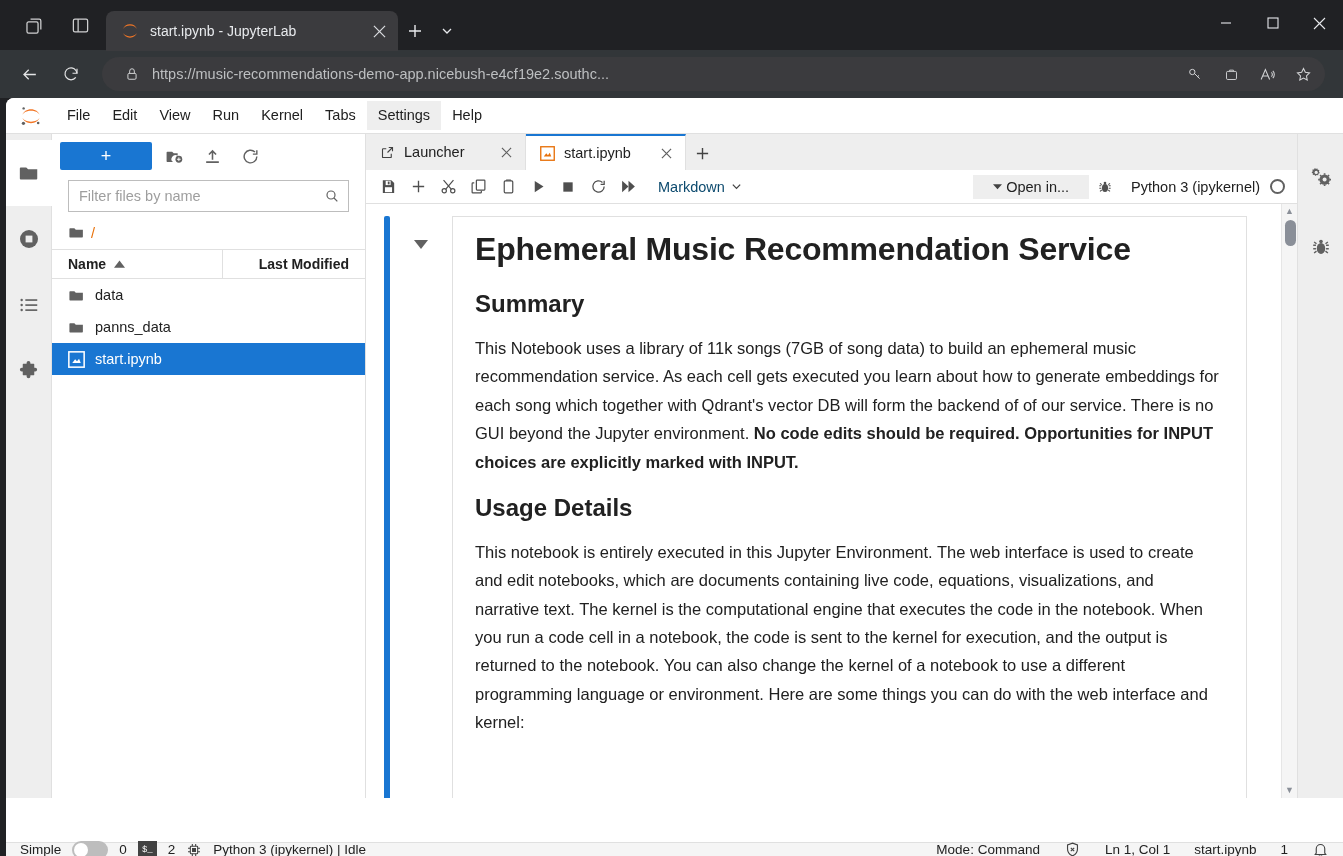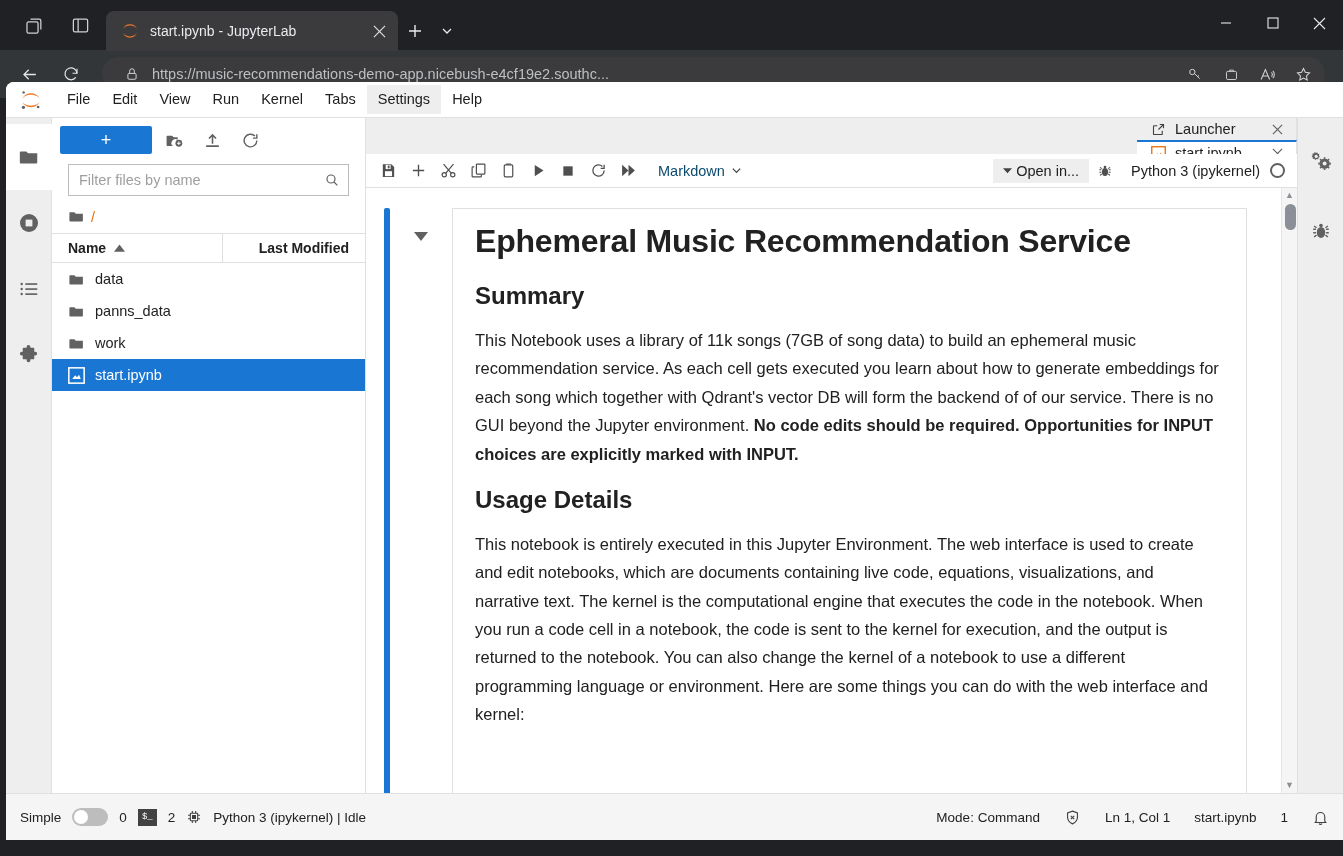--- a/index.html
+++ b/index.html
@@ -42,21 +42,21 @@
   .nav-ibtn { width: 38px; height: 34px; display: flex; align-items: center; justify-content: center; color: #e4e5e6; }
   .urlbar {
     flex: 1; height: 34px; background: #3b3b3e; border-radius: 17px; display: flex;
     align-items: center; padding: 0 6px 0 14px; margin: 0 8px; gap: 4px;
   }
   .url-text { flex: 1; color: #bdbfc1; font-size: 14.5px; white-space: nowrap; overflow: hidden; }
   .url-ibtn { width: 32px; height: 30px; display: flex; align-items: center; justify-content: center; color: #d2d3d5; }
 
   
   .jlab {
-    position: absolute; left: 6px; top: 82px; width: 1337px; height: 758px;
+    position: absolute; left: 6px; top: 98px; width: 1337px; height: 758px;
     background: #ffffff; display: flex; flex-direction: column;
     border-top-left-radius: 8px; overflow: hidden;
   }
   .menubar {
     height: 36px; background: #fff; display: flex; align-items: center;
     border-bottom: 1px solid #e0e0e0; padding-left: 8px;
   }
   .jlogo { width: 34px; height: 30px; display: flex; align-items: center; justify-content: center; margin-right: 8px; }
   .menu-item {
     padding: 7px 11px; font-size: 14.5px; color: #212121; line-height: 1;
@@ -104,21 +104,21 @@
   .fb-head .col-name { flex: 1; padding: 6px 0 6px 16px; display: flex; align-items: center; gap: 8px; border-right: 1px solid #e0e0e0; }
   .fb-head .col-mod { width: 142px; padding: 6px 16px 6px 0; text-align: right; }
   .fb-list { flex: 1; overflow: hidden; }
   .fb-row {
     display: flex; align-items: center; gap: 10px; height: 32px; padding-left: 16px;
     font-size: 14.5px; color: #212121; text-align: center;
   }
   .fb-row.selected { background: #1976d2; color: #ffffff; }
 
   .mainarea { flex: 1; display: flex; flex-direction: column; min-width: 0; background: #fff; }
-  .tabbar { height: 36px; background: #eeeeee; display: flex; align-items: flex-end; flex-direction: column; }
+  .tabbar { height: 36px; background: #eeeeee; display: flex; align-items: flex-end; }
   .dtab {
     height: 36px; display: flex; align-items: center; gap: 9px; padding: 0 8px 0 14px;
     font-size: 14.5px; color: #212121; background: #eeeeee;
     border-right: 1px solid #e0e0e0; min-width: 160px;
   }
   .dtab.active { background: #ffffff; border-top: 2px solid #1976d2; height: 36px; }
   .dtab-label { flex: 1; white-space: nowrap; }
   .dtab-x { width: 22px; height: 22px; display: flex; align-items: center; justify-content: center; color: #616161; }
   .tab-add { width: 32px; height: 34px; display: flex; align-items: center; justify-content: center; color: #424242; }
 
@@ -127,28 +127,28 @@
     padding: 0 8px; gap: 2px; background: #fff;
   }
   .nb-ibtn { width: 28px; height: 28px; display: flex; align-items: center; justify-content: center; color: #4f4f4f; }
   .celltype {
     display: flex; align-items: center; gap: 6px; margin-left: 10px;
     font-size: 14.5px; color: #0c4a6e; padding: 2px 4px;
   }
   .tb-spacer { flex: 1; }
   .openin {
     background: #eeeeee; display: flex; align-items: center; gap: 4px;
-    font-size: 14.5px; color: #212121; padding: 4px 10px;
+    font-size: 14.5px; color: #212121; padding: 4px 20px;
   }
   .kernelname { font-size: 14.5px; color: #212121; margin: 0 8px 0 10px; }
   .kernel-dot { width: 15px; height: 15px; border: 2px solid #616161; border-radius: 50%; margin-right: 4px; }
 
   .nbwrap { flex: 1; display: flex; min-height: 0; position: relative; background: #fff; }
   .nbscroll { flex: 1; position: relative; overflow: hidden; padding-top: 12px; }
-  .cell { display: flex; padding: 0 16px 0 0; margin-top: 8px; }
+  .cell { display: flex; padding: 0 16px 0 0; }
   .cell-bar { width: 6px; background: #1976d2; margin-left: 18px; border-radius: 2px; flex: 0 0 6px; height: 595px; }
   .collapser { width: 62px; display: flex; justify-content: center; padding-top: 24px; }
   .cell-content {
     flex: 1; border: 1px solid #e0e0e0; background: #fff; padding: 14px 26px 24px 22px;
     margin-right: 18px; color: #212121;
   }
   .md h1 { font-size: 32px; font-weight: 600; margin-bottom: 22px; letter-spacing: -0.2px; }
   .md h2 { font-size: 24px; font-weight: 600; margin: 18px 0 16px; }
   .md p { font-size: 16.5px; line-height: 1.72; margin-bottom: 14px; }
   .md b { font-weight: bold; }
@@ -165,22 +165,22 @@
     background: #8a8f98; border-radius: 6px;
   }
 
   .rightbar {
     width: 46px; background: #eeeeee; border-left: 1px solid #e0e0e0;
     display: flex; flex-direction: column; align-items: center; padding-top: 8px;
   }
   .rb-item { width: 46px; height: 70px; display: flex; align-items: center; justify-content: center; color: #616161; }
 
   .statusbar {
-    height: 47px; background: #f5f5f5; border-top: 1px solid #e0e0e0;
-    display: flex; align-items: center; padding: 0 14px; font-size: 13.5px; color: #212121;
+    height: 14px; background: #f5f5f5; border-top: 1px solid #e0e0e0;
+    display: flex; align-items: center; padding: 0 14px; font-size: 13.5px; color: #212121; margin-top: 44px;
   }
   .sb-left { display: flex; align-items: center; gap: 11px; }
   .sb-right { display: flex; align-items: center; gap: 24px; margin-left: auto; text-align: center; }
   .toggle {
     width: 36px; height: 18px; border-radius: 9px; background: #bdbdbd; position: relative;
   }
   .toggle .knob { position: absolute; top: 2px; left: 2px; width: 14px; height: 14px; background: #fff; border-radius: 50%; }
   .term-icon {
     width: 19px; height: 17px; background: #424242; color: #fff; font-size: 9px;
     display: flex; align-items: center; justify-content: center; font-family: "Liberation Mono", monospace;
@@ -425,28 +425,20 @@
             </span>
             <span>data</span>
           </div>
           <div class="fb-row">
             <span class="ico">
               <svg width="17" height="17" viewBox="0 0 24 24" fill="#616161">
                   <path d="M3 6h6l2 2h10v10a1 1 0 0 1-1 1H3a1 1 0 0 1-1-1V7a1 1 0 0 1 1-1z"></path>
                 </svg>
             </span>
             <span>panns_data</span>
-          </div>
-          <div class="fb-row">
-            <span class="ico">
-              <svg width="17" height="17" viewBox="0 0 24 24" fill="#616161">
-                  <path d="M3 6h6l2 2h10v10a1 1 0 0 1-1 1H3a1 1 0 0 1-1-1V7a1 1 0 0 1 1-1z"></path>
-                </svg>
-            </span>
-            <span>work</span>
           </div>
           <div class="fb-row selected">
             <span class="ico">
               <svg width="17" height="17" viewBox="0 0 20 20">
                 <rect x="1" y="1" width="18" height="18" fill="none" stroke="#ffffff" stroke-width="1.8"></rect>
                 <path d="M5 14l3.4-4.4 2.2 2.6L13 9l2 5z" fill="#ffffff"></path>
               </svg>
             </span>
             <span>start.ipynb</span>
           </div>

